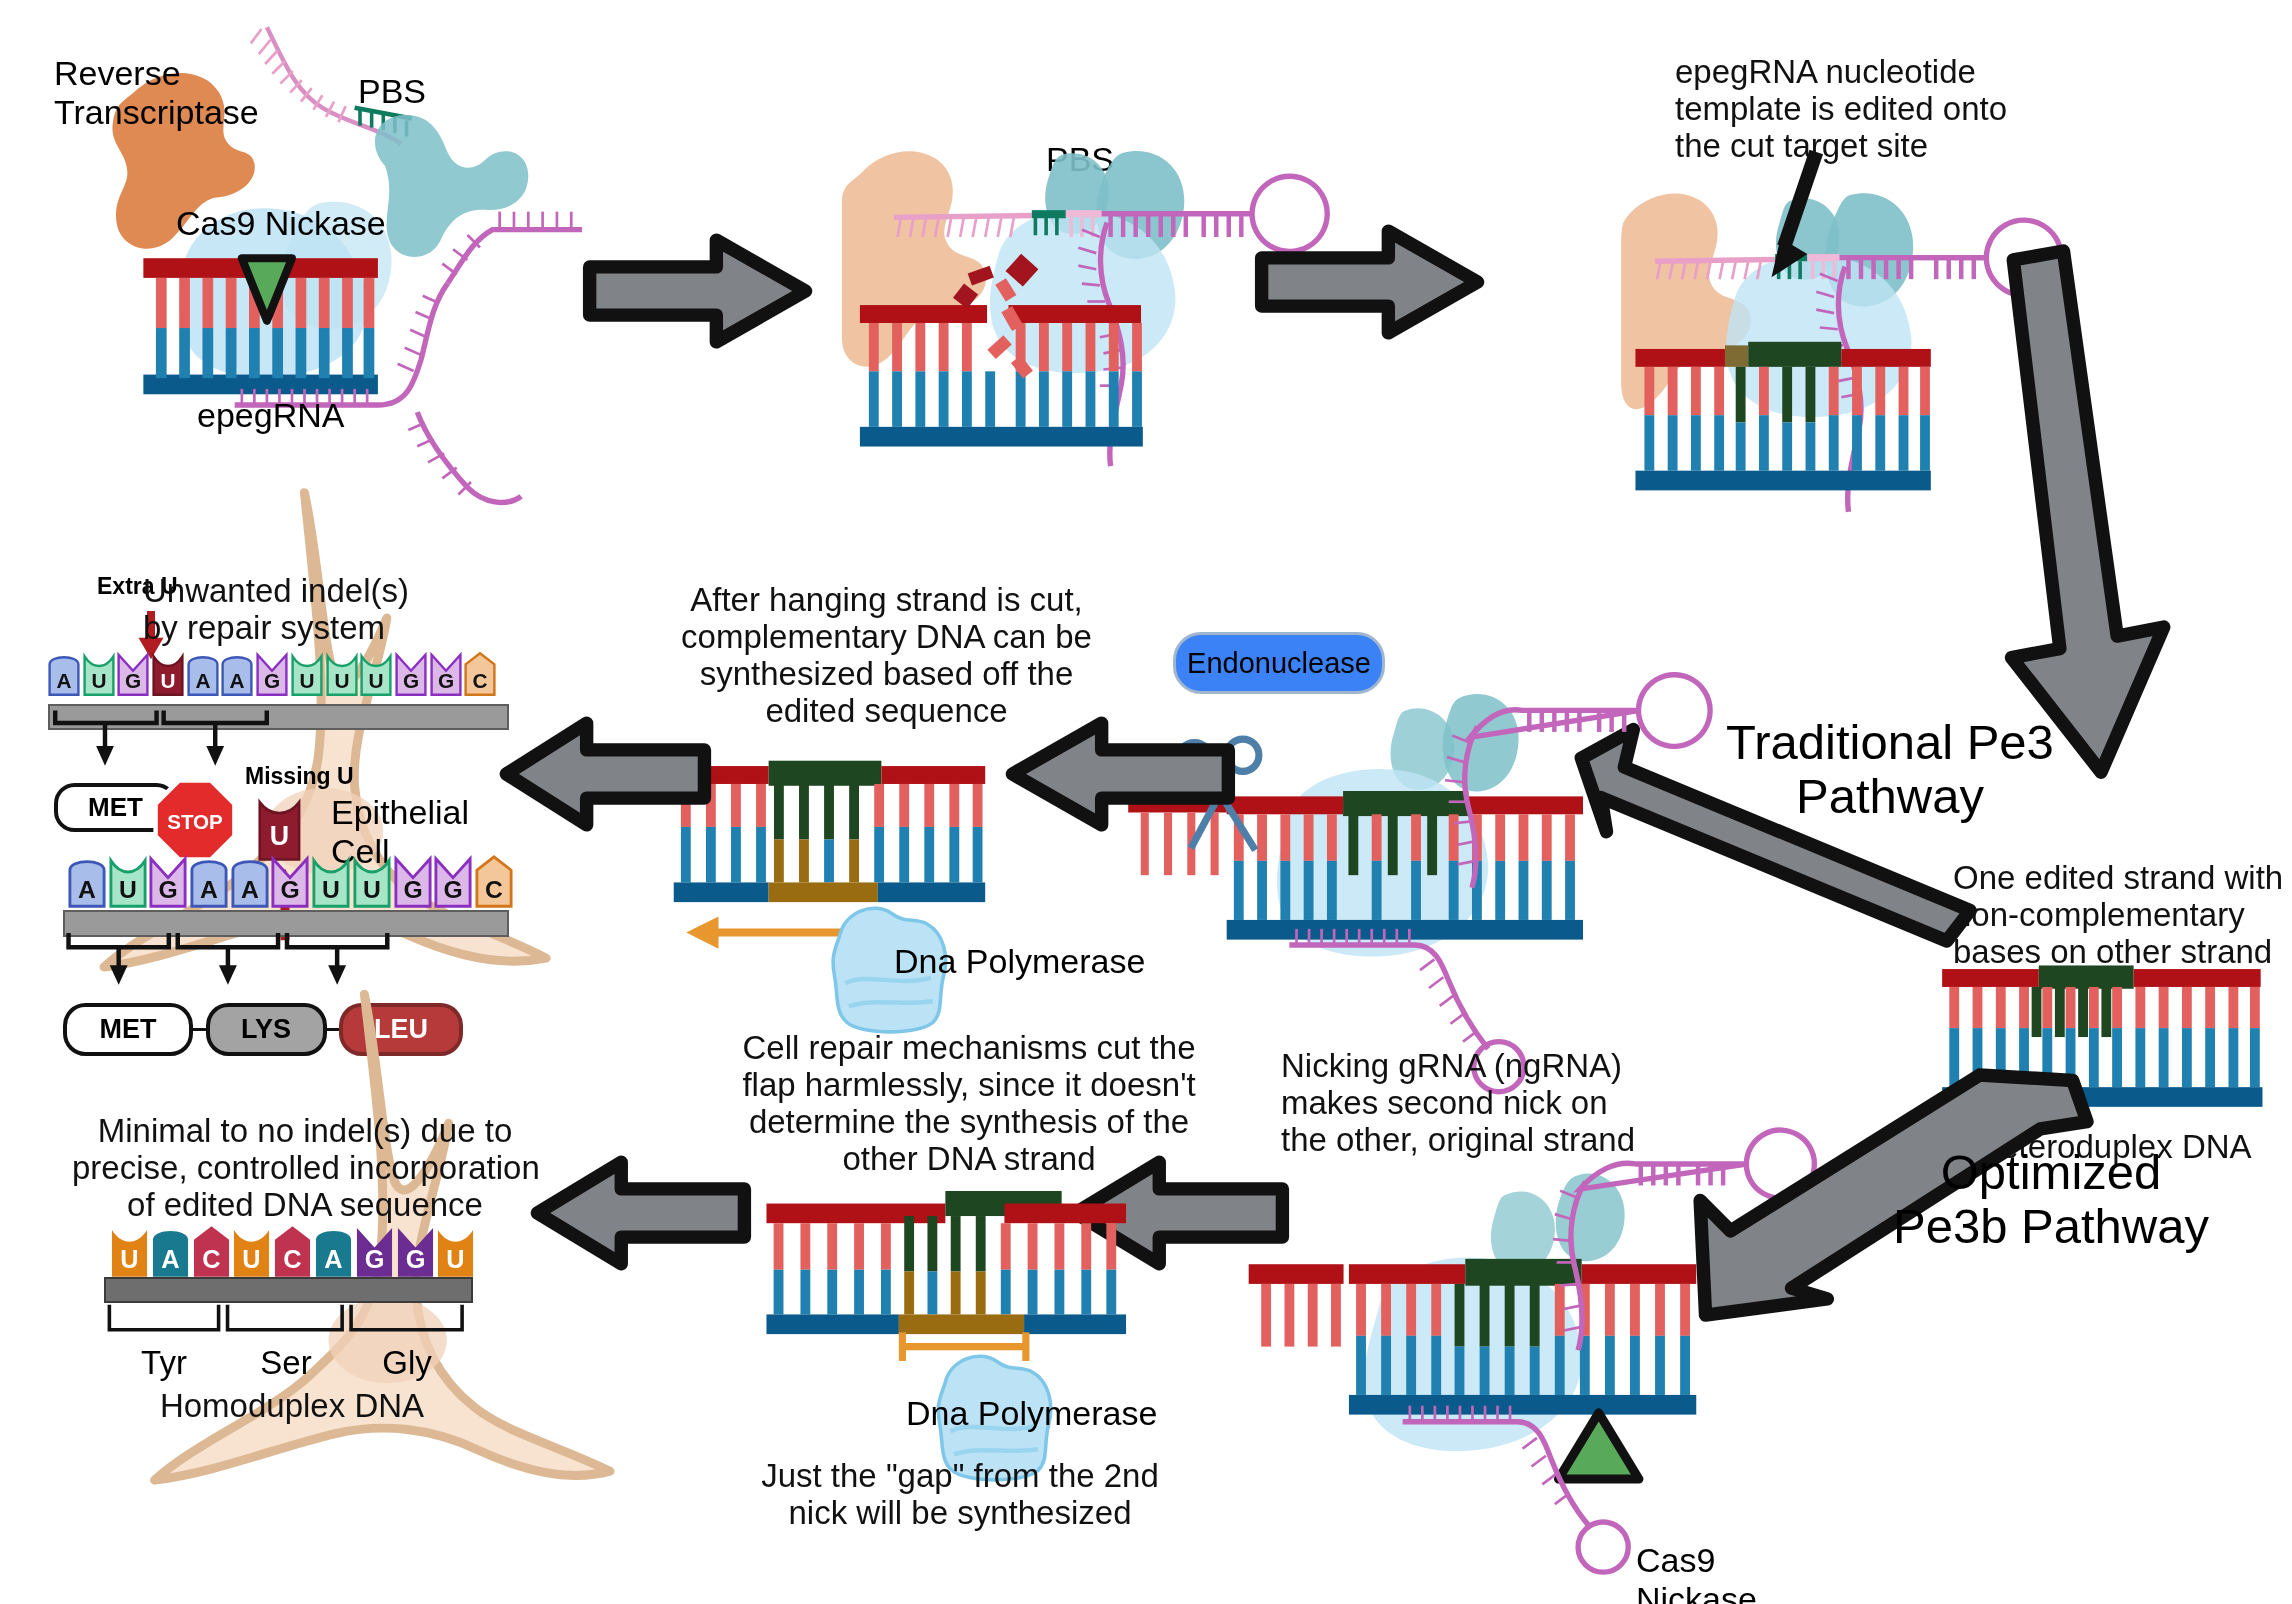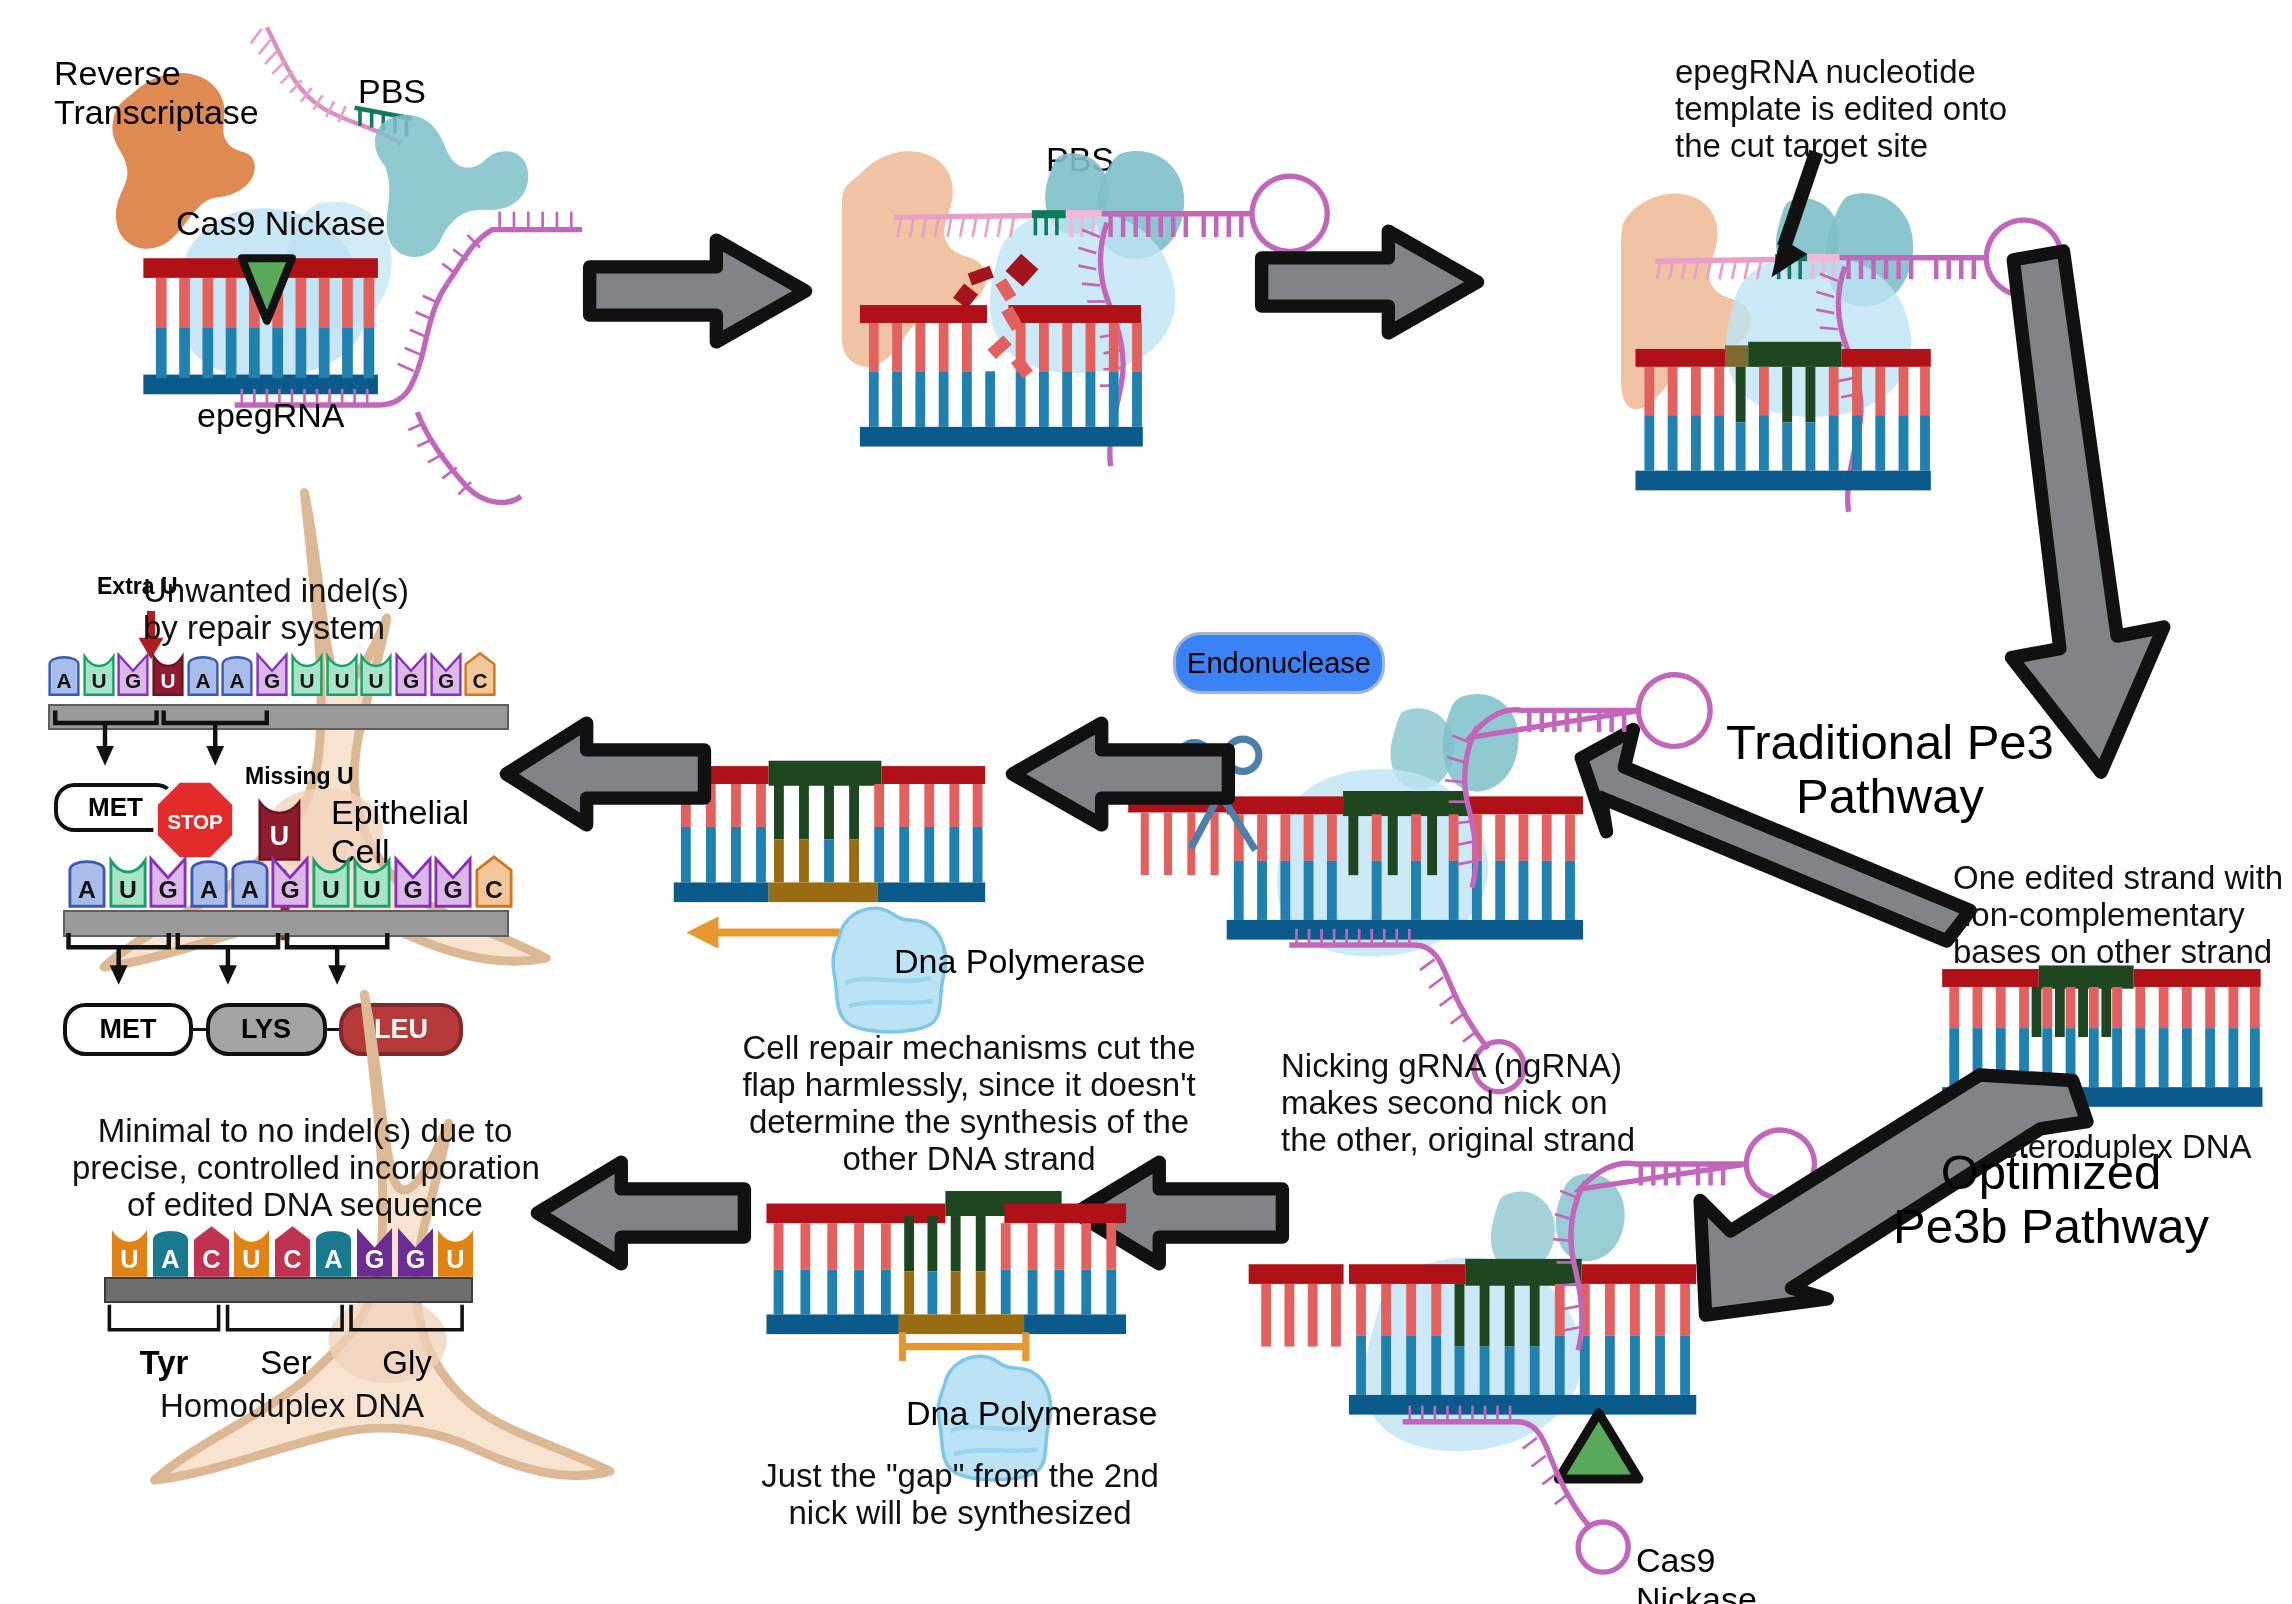--- a/index.html
+++ b/index.html
@@ -551,20 +551,24 @@
     </g>
     <circle cx="404" cy="432" r="28" fill="none" stroke="#C266BC" stroke-width="6"></circle>
   </svg>
 </div>
 
 <svg class="abs" style="left:1003px;top:716px;" width="233" height="116" viewBox="0 0 260 130">
   <polygon points="252,38 110,38 110,8 10,65 110,122 110,92 252,92" fill="#808387" stroke="#111" stroke-width="15" stroke-linejoin="round"></polygon>
 </svg>
 
 <div class="abs" style="left:618px;top:573px;width:564px;height:412px;">
+  <div class="abs cap nw" style="left:9px;top:9px;width:519px;">After hanging strand is cut,
+complementary DNA can be
+synthesized based off the
+edited sequence</div>
 
   <svg class="abs" style="left:45px;top:193px;" width="358" height="206" viewBox="0 0 400 230">
     <rect x="12" y="0" width="106" height="20" fill="#B01116"></rect>
     <rect x="118" y="-6" width="126" height="28" fill="#1E4620"></rect>
     <rect x="244" y="0" width="116" height="20" fill="#B01116"></rect>
     <g>
       <rect x="20" y="20" width="11" height="48" fill="#E2615E"></rect>
           <rect x="20" y="68" width="11" height="62" fill="#2080B0"></rect>
       <rect x="48" y="20" width="11" height="48" fill="#E2615E"></rect>
           <rect x="48" y="68" width="11" height="62" fill="#2080B0"></rect>
@@ -1022,21 +1026,21 @@
       </div>
   <div class="abs" style="left:50px;top:202px;width:365px;height:21.5px;background:#6E6E6E;border:2.7px solid #3B3B3B;"></div>
 
   <svg class="abs" style="left:50px;top:226px;" width="376" height="45" viewBox="0 0 420 50">
     <path d="M6,4 L6,32 L128,32 L128,4" fill="none" stroke="#111" stroke-width="4"></path>
     <path d="M138,4 L138,32 L266,32 L266,4" fill="none" stroke="#111" stroke-width="4"></path>
     <path d="M276,4 L276,32 L400,32 L400,4" fill="none" stroke="#111" stroke-width="4"></path>
   </svg>
 
   <div class="abs" style="left:50px;top:269px;width:376px;display:flex;">
-    <div style="width:120px;text-align:center;font-size:33px;font-weight:bold;">Tyr</div>
+    <div style="width:120px;text-align:center;font-size:33px;">Tyr</div>
     <div style="width:124px;text-align:center;font-size:33px;">Ser</div>
     <div style="width:118px;text-align:center;font-size:33px;">Gly</div>
   </div>
 
   <div class="abs cap" style="left:50px;top:313px;width:376px;">Homoduplex DNA</div>
 </div>
 
 </div>
 
 

